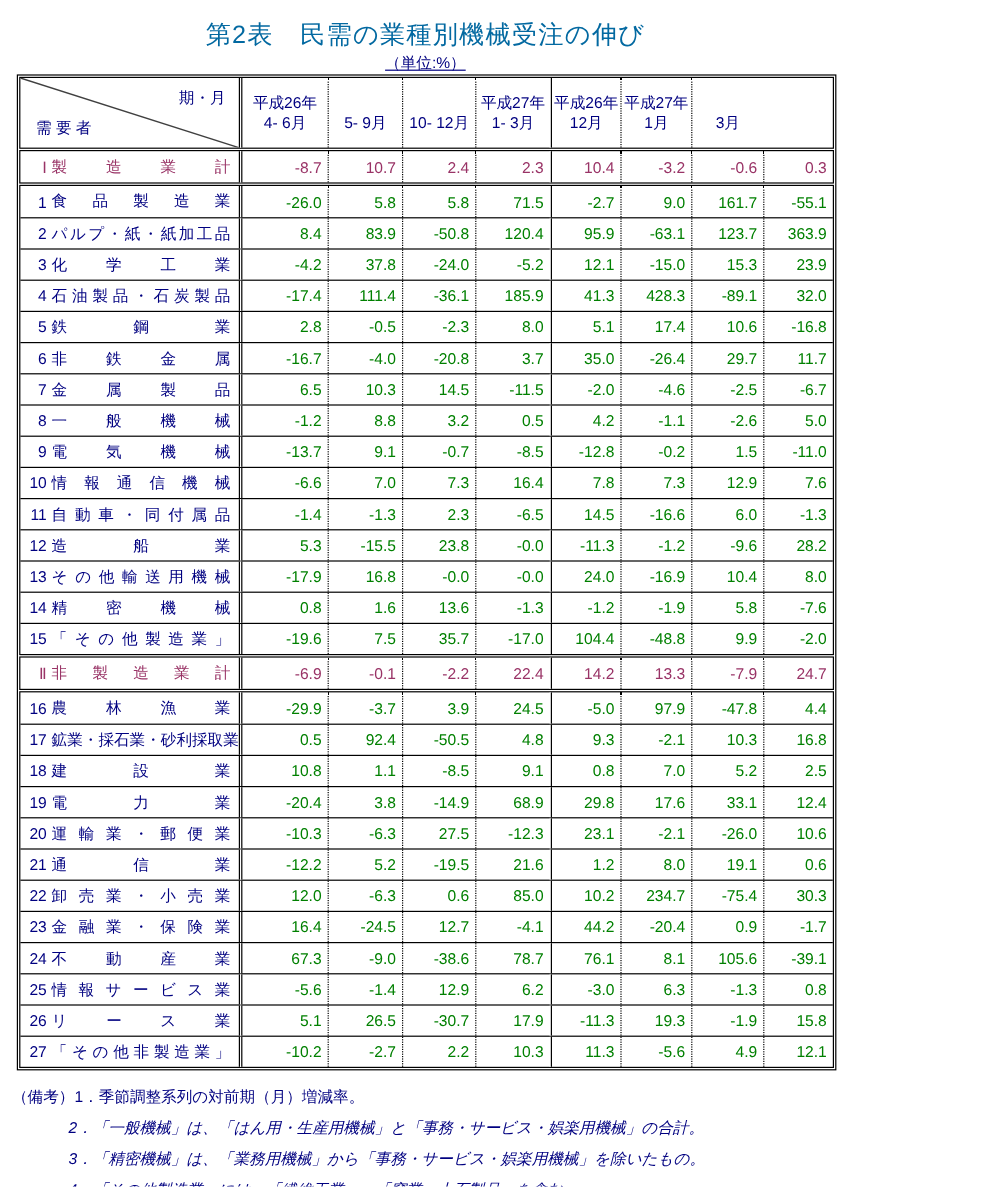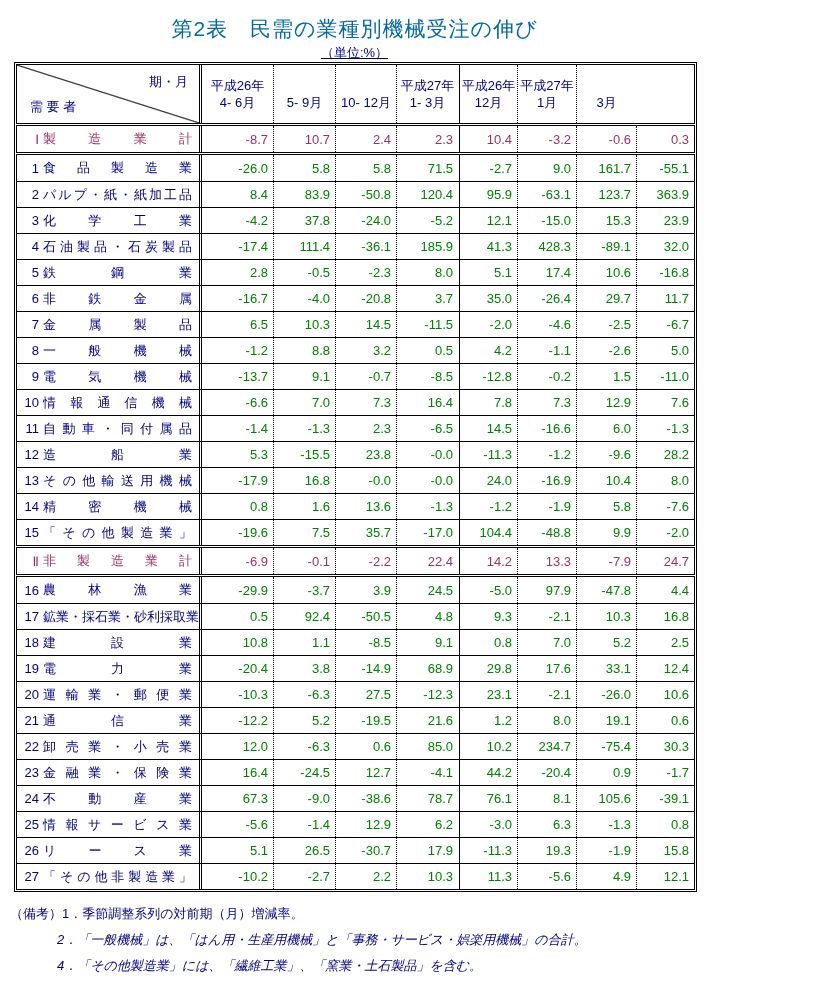--- a/index.html
+++ b/index.html
@@ -759,16 +759,17 @@
           <div class="cell v bl-dot">-5.6</div>
           <div class="cell v bl-dot">4.9</div>
           <div class="cell v bl-dot">12.1</div>
         </div>
       </div>
     </div>
 
   <div class="notes" id="notes">
       <div class="note">（備考）1．季節調整系列の対前期（月）増減率。</div>
       <div class="note indent">2．「一般機械」は、「はん用・生産用機械」と「事務・サービス・娯楽用機械」の合計。</div>
+      <div class="note indent">3．「精密機械」は、「業務用機械」から「事務・サービス・娯楽用機械」を除いたもの。</div>
       <div class="note indent">4．「その他製造業」には、「繊維工業」、「窯業・土石製品」を含む。</div>
     </div>
 
 </div>
 
 </body></html>

